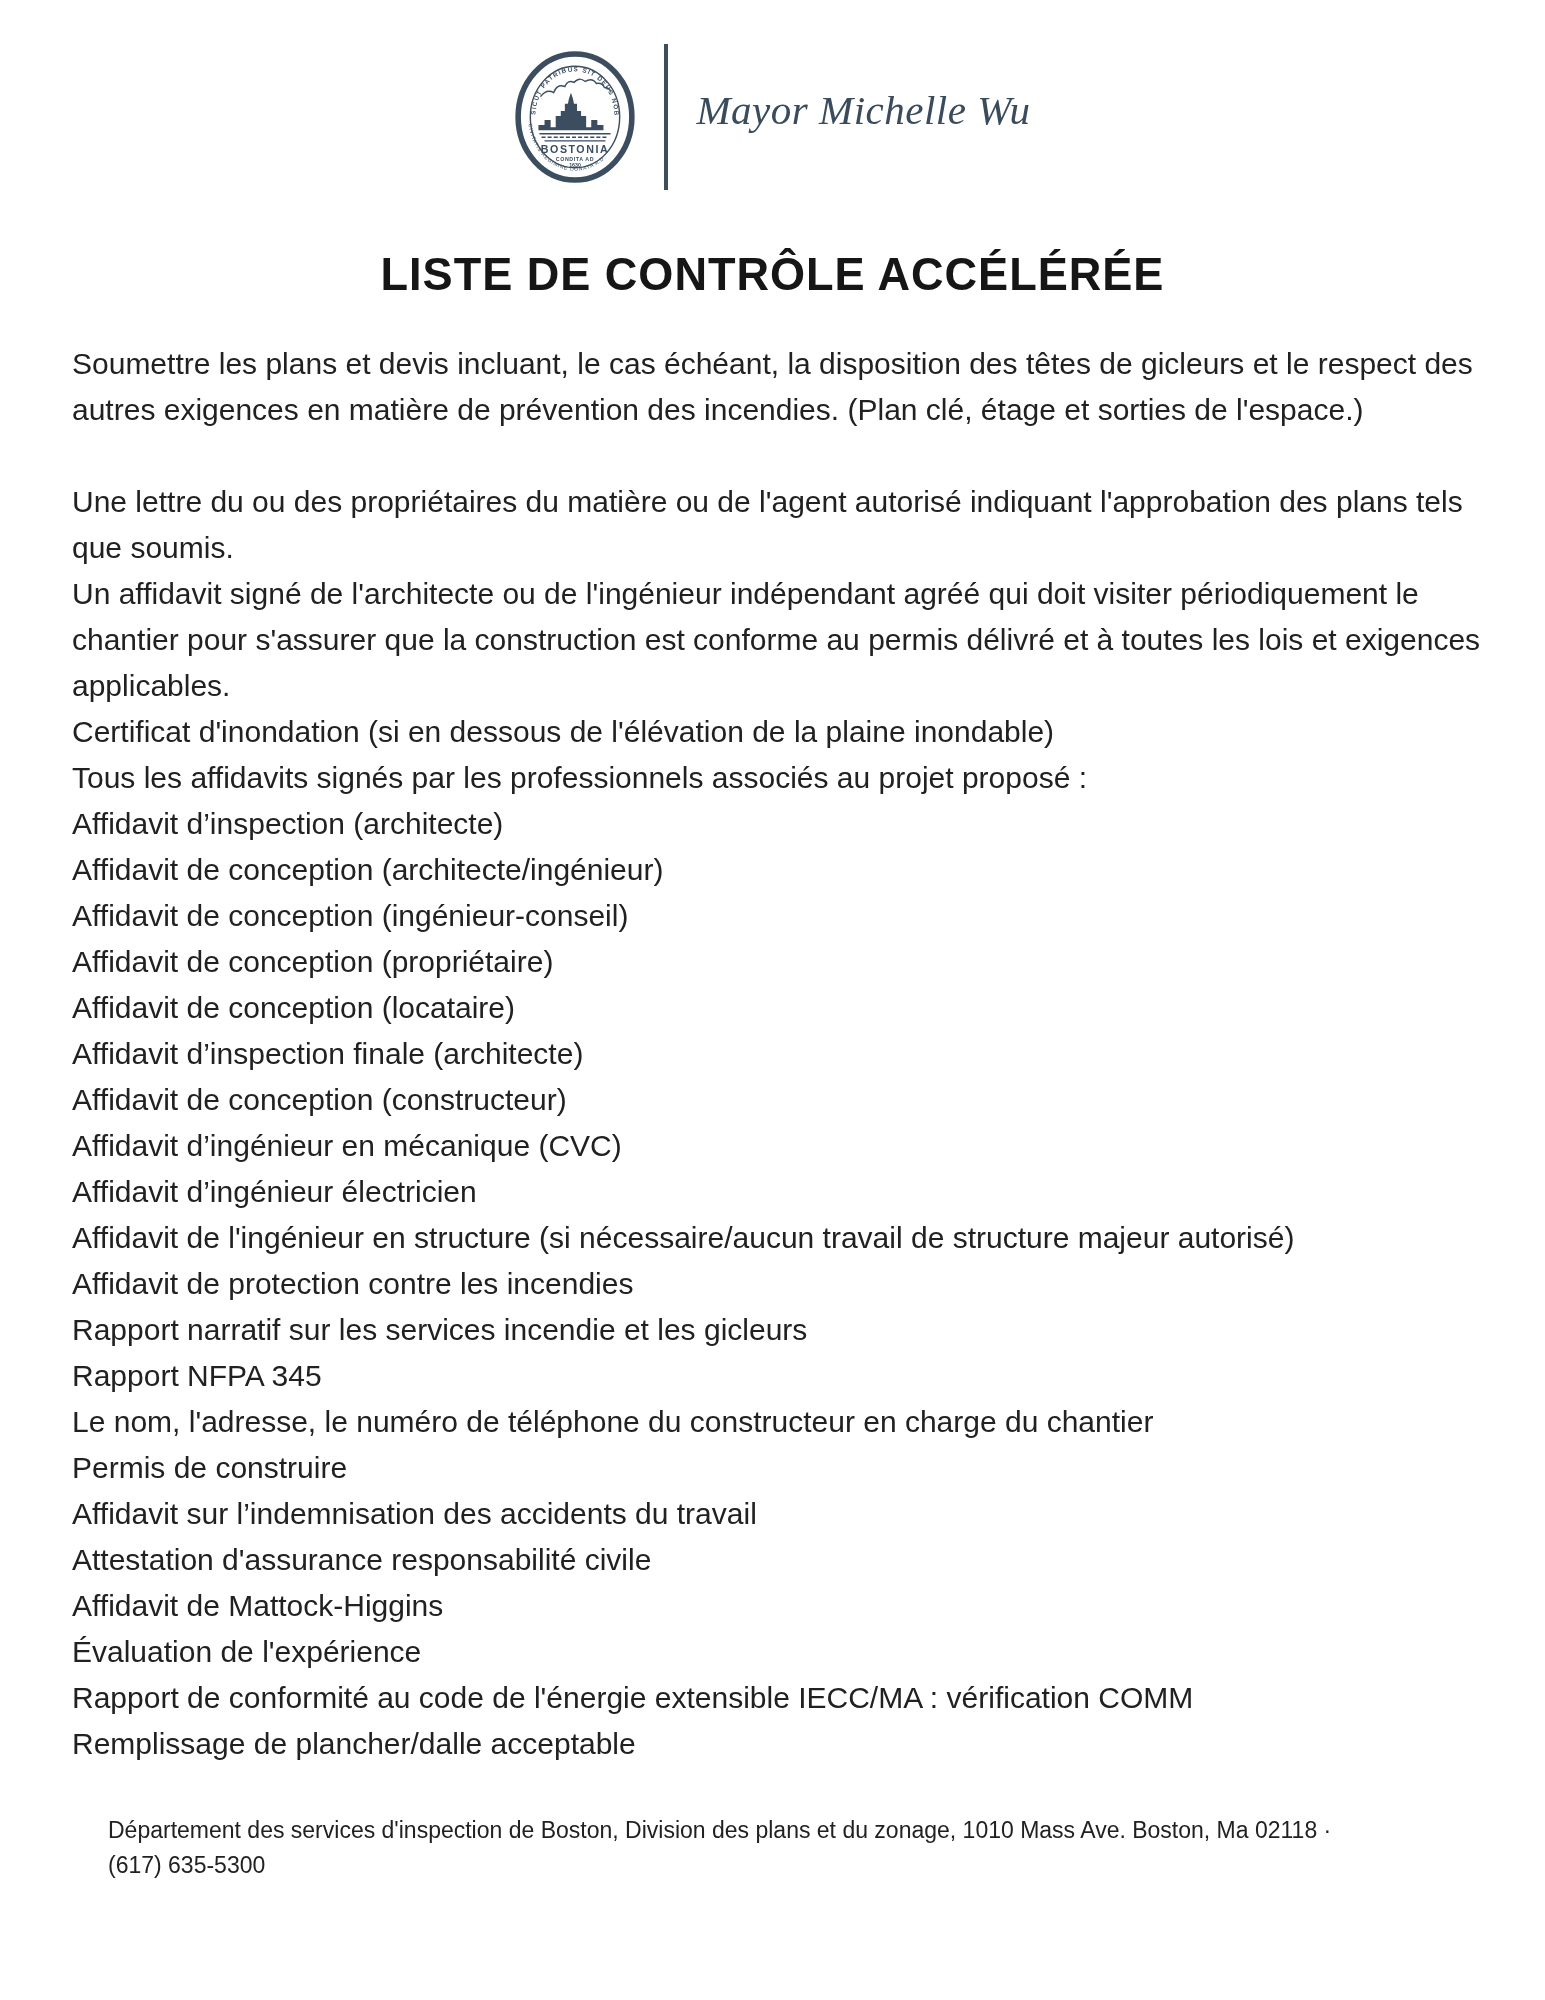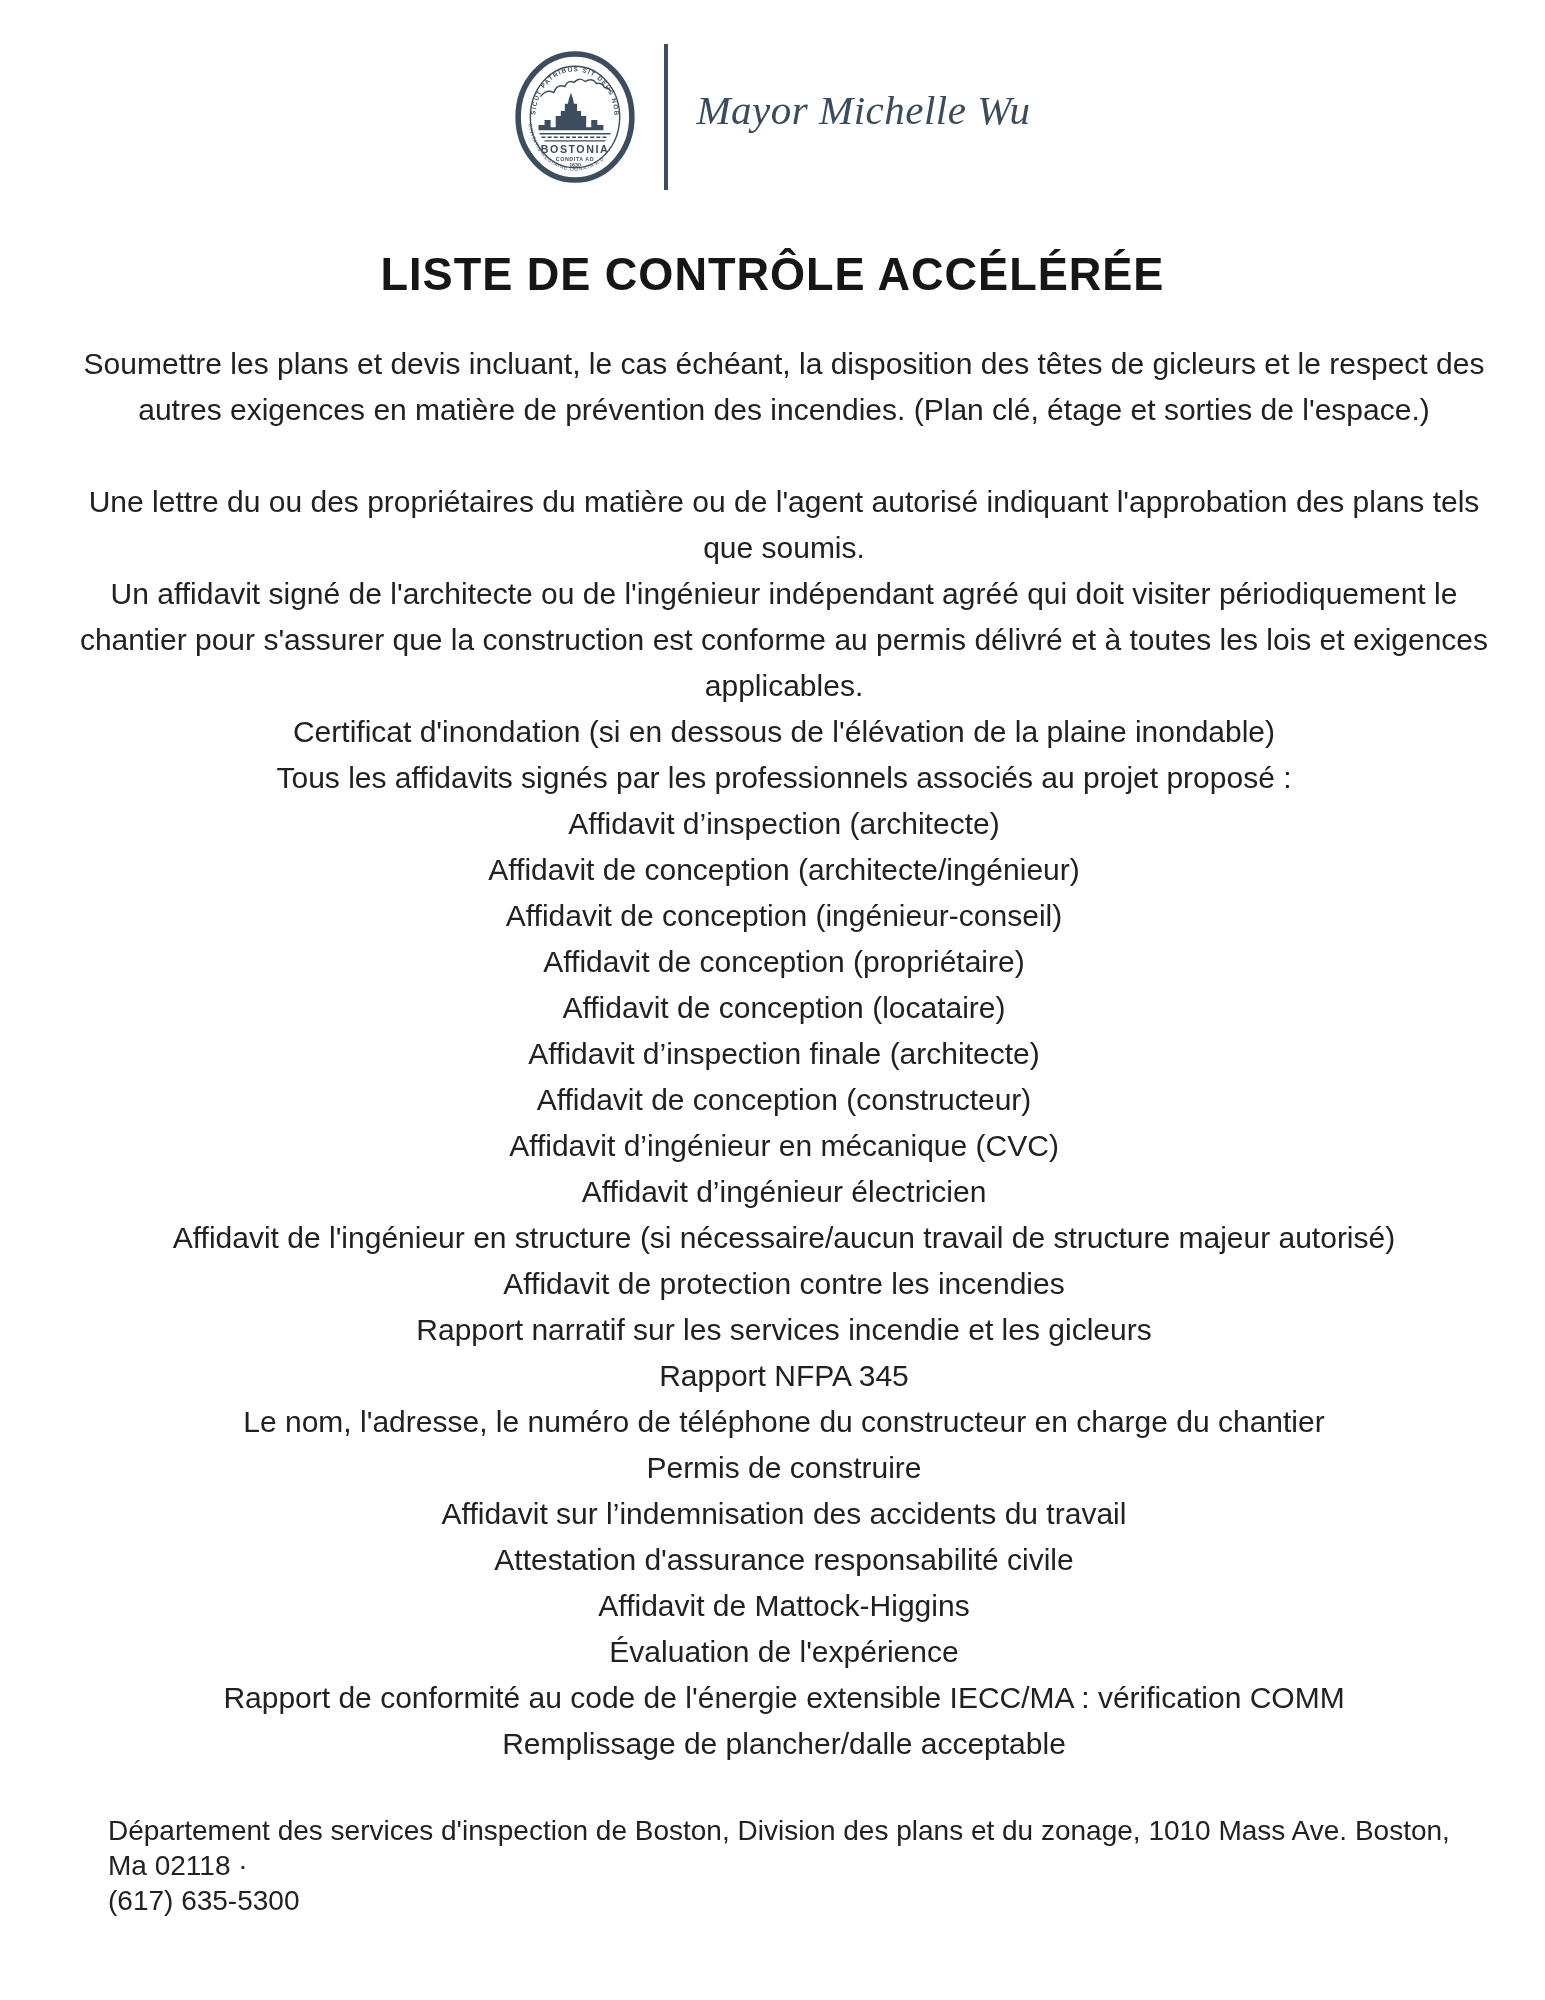--- a/index.html
+++ b/index.html
@@ -17,27 +17,27 @@
     font-family:"Liberation Serif",serif;font-style:italic;
     font-size:41px;color:#394b5c;letter-spacing:0.5px;padding-bottom:14px;
   }
   .title{
     text-align:center;margin:56px 0 0 0;
     font-size:47px;font-weight:700;letter-spacing:1px;color:#161616;
     transform:scaleX(0.96);
   }
   .content{
     margin:40px 49px 0 72px;width:1424px;
-    font-size:30px;line-height:46px;color:#212121;text-align:center;
+    font-size:30px;line-height:46px;color:#212121;
   }
   .content .line{white-space:normal;}
   .spacer{height:46px;}
   .footer{
     margin:46px 70px 0 108px;width:1350px;
-    font-size:28px;line-height:35px;color:#212121;
+    font-size:23px;line-height:35px;color:#212121;
   }
   .navy{fill:#3b4d5e;}
   .navy-stroke{stroke:#3b4d5e;fill:none;}
 </style>
 </head>
 <body>
 
 <div class="page">
 
   <div class="header">

